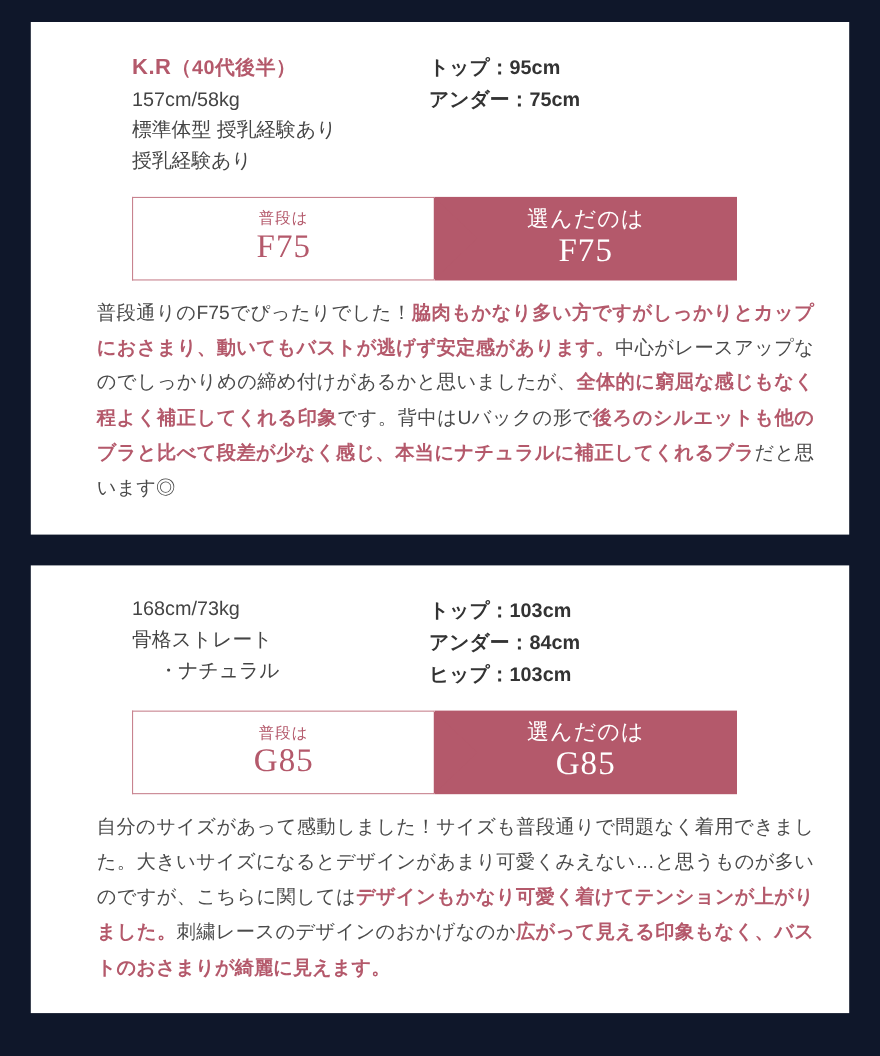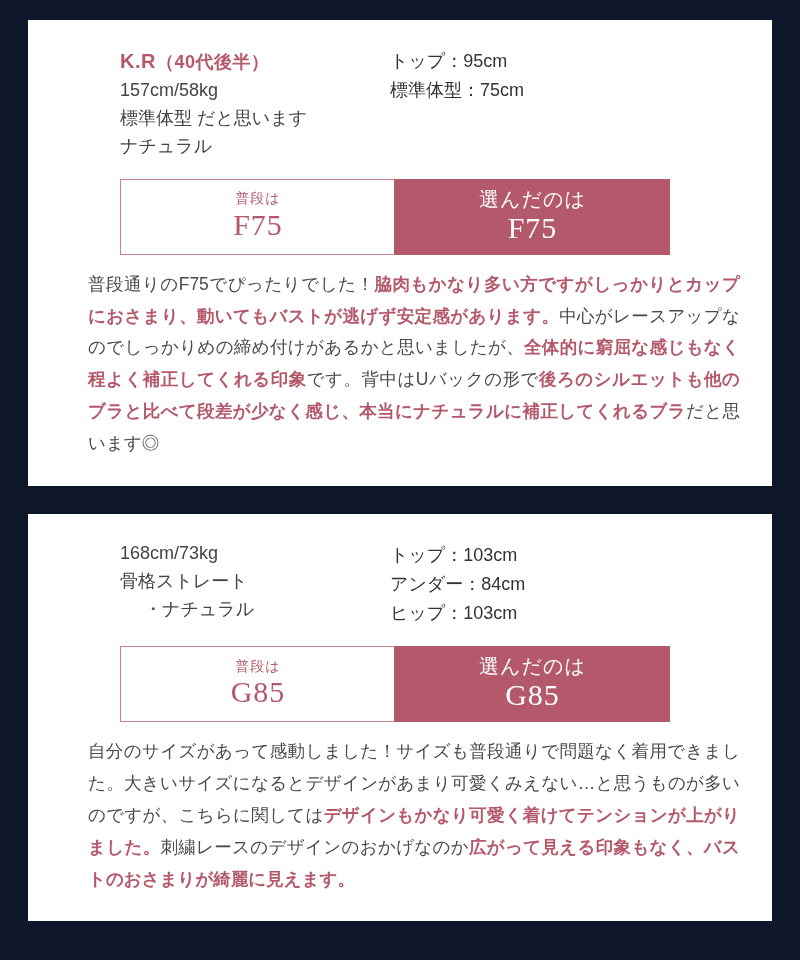--- a/index.html
+++ b/index.html
@@ -66,21 +66,21 @@
     color: #444;
     line-height: 1.55;
     white-space: nowrap;
   }
   .prof-line.indent {
     padding-left: 24px;
   }
   .meas-line {
     font-size: 18px;
     color: #333;
-    font-weight: normal;
+    font-weight: bold;
     line-height: 1.62;
     white-space: nowrap;
   }
   
   .size-banner {
     display: flex;
     flex-direction: row;
     margin: 18px 0 10px 0;
     height: 76px;
     padding-left: 62px;
@@ -180,26 +180,26 @@
 
   <div class="top-gap"></div>
 
   <div class="review-card">
     <div class="profile">
       <div class="profile-left">
         <div class="initials">
           <span>K.R</span><span class="age">（40代後半）</span>
         </div>
         <div class="prof-line">157cm/58kg</div>
-        <div class="prof-line">標準体型 だと思います</div>
-        <div class="prof-line">ナチュラル</div>
+        <div class="prof-line">標準体型 授乳経験あり</div>
+        <div class="prof-line">授乳経験あり</div>
       </div>
       <div class="profile-right">
         <div class="meas-line">トップ：95cm</div>
-        <div class="meas-line">標準体型：75cm</div>
+        <div class="meas-line">アンダー：75cm</div>
       </div>
     </div>
 
     <div class="size-banner">
       <div class="banner-inner">
         <div class="usual">
           <div class="usual-label">普段は</div>
           <div class="usual-size">F75</div>
         </div>
         <div class="chosen">

